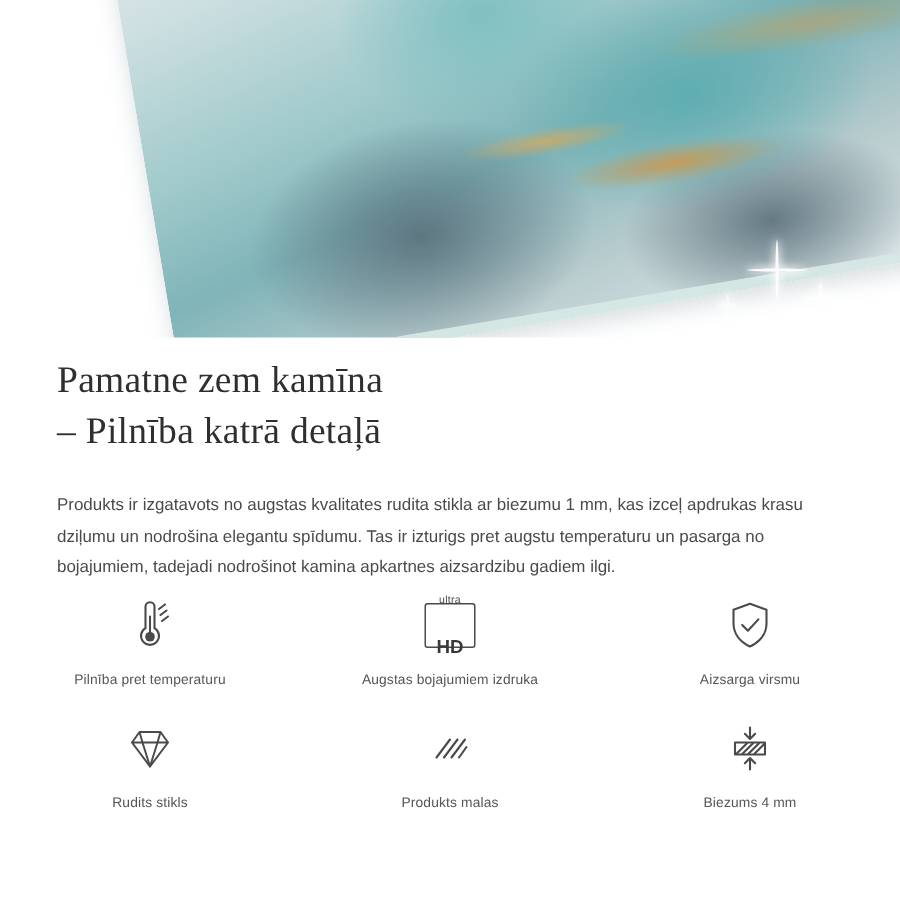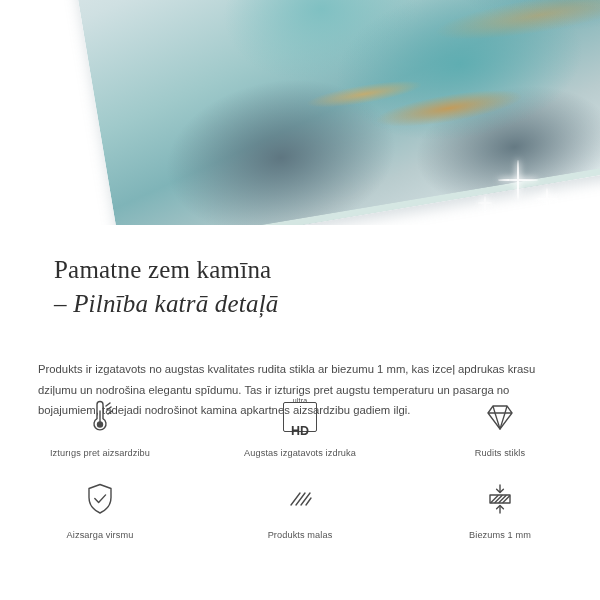--- a/index.html
+++ b/index.html
@@ -88,30 +88,30 @@
   .sp2 { width: 22px; height: 22px; left: 536px; top: 188px; opacity: .8; }
   .sp3 { width: 14px; height: 14px; left: 478px; top: 196px; opacity: .65; }
 
   
   .content {
     position: absolute;
     left: 0; top: 225px;
     width: 600px;
   }
   .headline {
-    margin: 16px;
+    margin: 0;
     padding: 12px 54px 0 38px;
     font-family: "Liberation Serif", serif;
     font-size: 25px;
     line-height: 34px;
     font-weight: 400;
     color: #2f2f2f;
     letter-spacing: 0.2px;
   }
-  .headline .l2 { display: block; font-style: italic; }
+  .headline .l2 { display: block; }
   .body-copy {
     margin: 0;
     padding: 22px 38px 0 38px;
     font-size: 11.3px;
     line-height: 20.5px;
     color: #4a4a4a;
   }
 
   
   .features {
@@ -185,52 +185,52 @@
       <div class="icon">
         <svg width="40" height="40" viewBox="0 0 40 40" fill="none" stroke="#4a4a4a" stroke-width="1.4" stroke-linecap="round">
           <path d="M17 7.5a3 3 0 0 1 6 0v14.2a6 6 0 1 1-6 0V7.5z"></path>
           <line x1="20" y1="14" x2="20" y2="25"></line>
           <circle cx="20" cy="27.5" r="3.2" fill="#4a4a4a" stroke="none"></circle>
           <line x1="26" y1="9" x2="30" y2="6"></line>
           <line x1="27" y1="13" x2="31" y2="10"></line>
           <line x1="28" y1="17" x2="32" y2="14"></line>
         </svg>
       </div>
-      <div class="caption">Izturıgs pret aizsardzibu</div>
+      <div class="caption">Pilnība pret temperaturu</div>
     </div>
 
     <div class="feature">
       <div class="icon">
         <div class="ultrahd">
           <span class="u1">ultra</span>
           <span class="u2">HD</span>
         </div>
       </div>
-      <div class="caption">Augstas izgatavots izdruka</div>
+      <div class="caption">Augstas bojajumiem izdruka</div>
+    </div>
+
+    <div class="feature">
+      <div class="icon">
+        <svg width="40" height="40" viewBox="0 0 40 40" fill="none" stroke="#4a4a4a" stroke-width="1.4" stroke-linecap="round" stroke-linejoin="round">
+          <path d="M20 5.5l11 4v9c0 7.2-4.7 12.6-11 15.5C13.7 31.1 9 25.7 9 18.5v-9l11-4z"></path>
+          <path d="M14.8 19.6l3.8 3.9 7-7.6"></path>
+        </svg>
+      </div>
+      <div class="caption">Aizsarga virsmu</div>
     </div>
 
     <div class="feature">
       <div class="icon">
         <svg width="40" height="40" viewBox="0 0 40 40" fill="none" stroke="#4a4a4a" stroke-width="1.3" stroke-linejoin="round">
           <path d="M8 16h24L20 32 8 16z"></path>
           <path d="M8 16l5-7h14l5 7"></path>
           <path d="M13 9l2 7M27 9l-2 7M15 16l5 16 5-16"></path>
         </svg>
       </div>
       <div class="caption">Rudits stikls</div>
-    </div>
-
-    <div class="feature">
-      <div class="icon">
-        <svg width="40" height="40" viewBox="0 0 40 40" fill="none" stroke="#4a4a4a" stroke-width="1.4" stroke-linecap="round" stroke-linejoin="round">
-          <path d="M20 5.5l11 4v9c0 7.2-4.7 12.6-11 15.5C13.7 31.1 9 25.7 9 18.5v-9l11-4z"></path>
-          <path d="M14.8 19.6l3.8 3.9 7-7.6"></path>
-        </svg>
-      </div>
-      <div class="caption">Aizsarga virsmu</div>
     </div>
 
     <div class="feature">
       <div class="icon">
         <svg width="40" height="40" viewBox="0 0 40 40" fill="none" stroke="#4a4a4a" stroke-width="1.4" stroke-linecap="round">
           <line x1="11" y1="26" x2="20" y2="14"></line>
           <line x1="16" y1="26" x2="25" y2="14"></line>
           <line x1="21" y1="26" x2="30" y2="14"></line>
           <line x1="26" y1="26" x2="31" y2="19"></line>
         </svg>
@@ -245,17 +245,17 @@
           <path d="M16.6 10.2L20 13.6l3.4-3.4"></path>
           <rect x="10" y="16" width="20" height="8"></rect>
           <line x1="11" y1="23.5" x2="18" y2="16.5"></line>
           <line x1="15" y1="23.5" x2="22" y2="16.5"></line>
           <line x1="19" y1="23.5" x2="26" y2="16.5"></line>
           <line x1="23" y1="23.5" x2="29.5" y2="17"></line>
           <line x1="20" y1="34" x2="20" y2="27"></line>
           <path d="M16.6 29.8L20 26.4l3.4 3.4"></path>
         </svg>
       </div>
-      <div class="caption">Biezums 1 mm</div>
+      <div class="caption">Biezums 4 mm</div>
     </div>
 
   </div>
 </div>
 
 </body></html>

